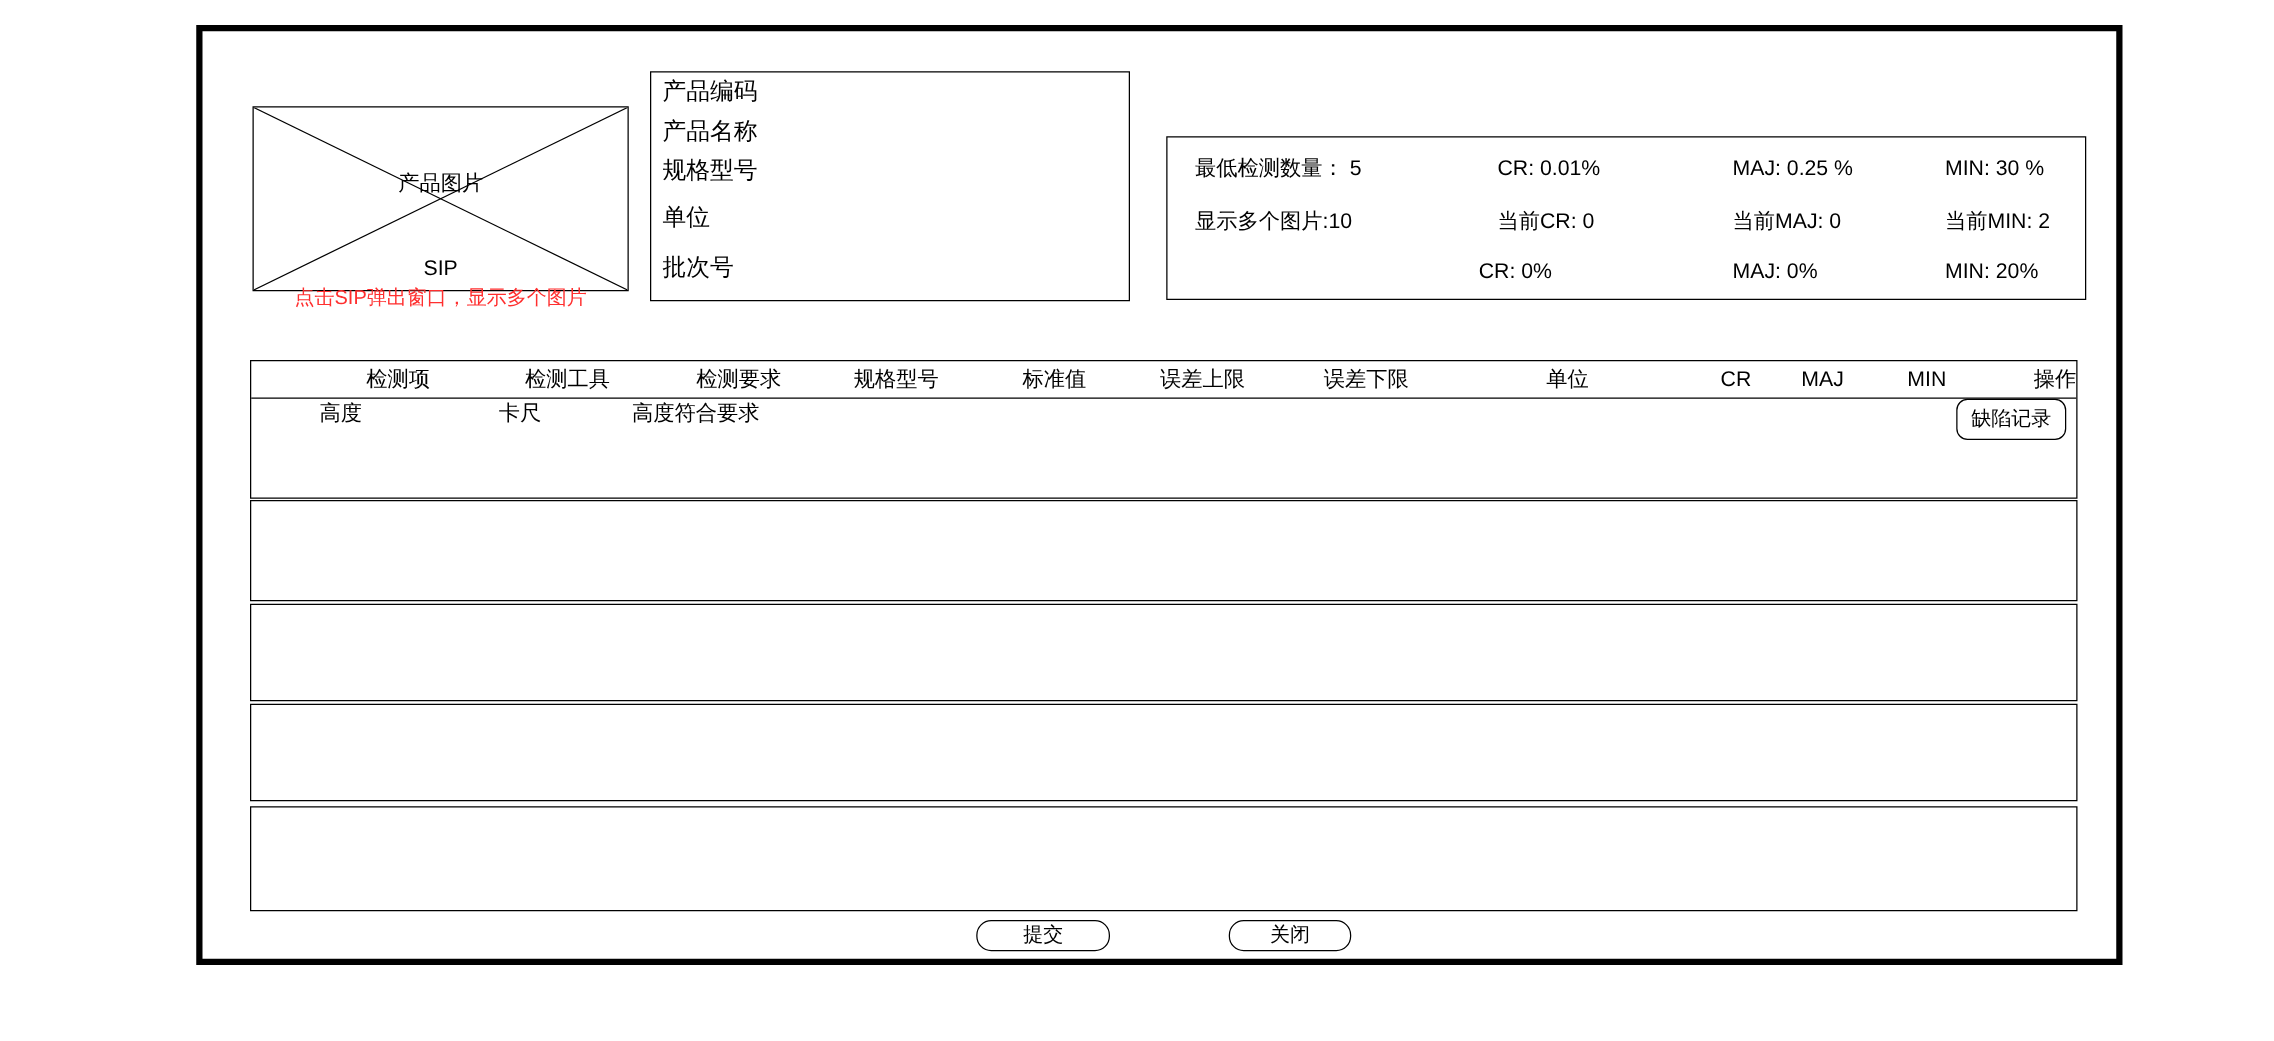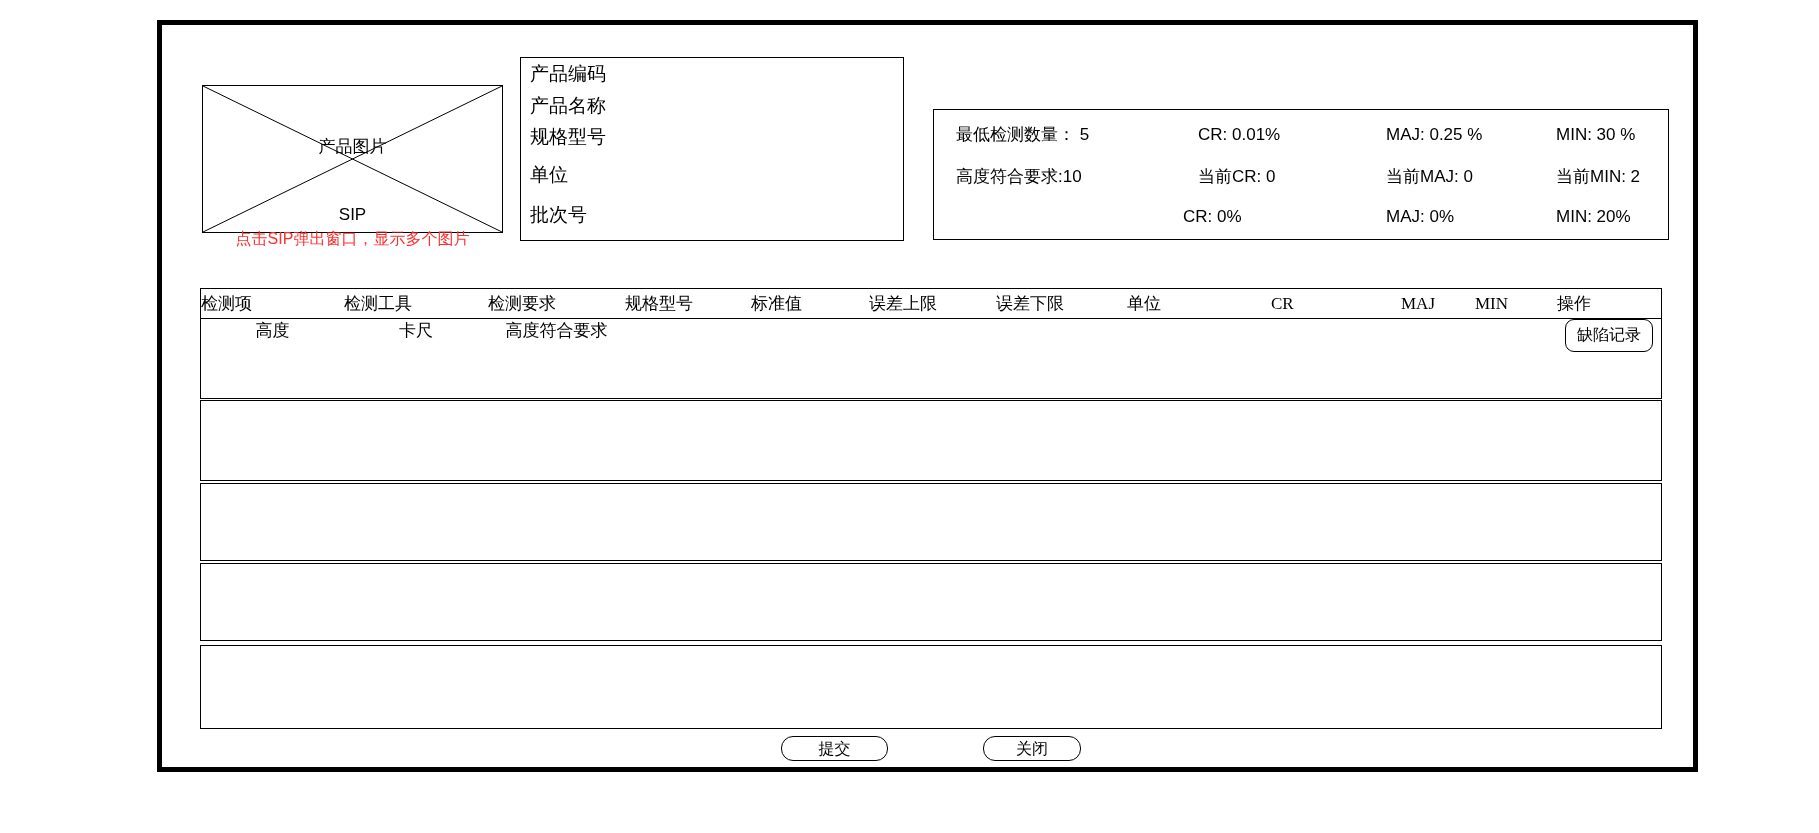--- a/index.html
+++ b/index.html
@@ -23,21 +23,21 @@
   .hdr-box span{position:absolute;top:50%;transform:translateY(-50%);
                 font-size:17px;white-space:pre;}
 
   
   .stats-box{left:933px;top:109px;width:736px;height:131px;}
   .stats-box span{position:absolute;font-size:17px;line-height:22px;white-space:pre;}
 
   
   .tbl{left:200px;top:288px;width:1462px;height:111px;}
   .thead{display:flex;height:30px;border-bottom:1px solid #000;box-sizing:border-box;align-items:center;}
-  .th{font-size:17px;text-align:left;flex:0 0 auto;box-sizing:border-box;font-family:Liberation Serif, serif;}
+  .th{font-size:17px;text-align:right;flex:0 0 auto;box-sizing:border-box;}
   .trow{display:flex;height:79px;align-items:flex-start;}
   .td{font-size:17px;text-align:center;flex:0 0 auto;box-sizing:border-box;}
   .erow{left:200px;width:1462px;}
 
   
   .pill{position:absolute;height:25px;border:1.5px solid #000;border-radius:12px;
         background:#fff;font-size:16px;font-family:inherit;line-height:1;padding:0;cursor:pointer;}
   .defect-btn{border:1.5px solid #000;border-radius:9px;background:#fff;
               font-size:16px;font-family:inherit;padding:5px 11px;cursor:pointer;}
 </style>
@@ -66,21 +66,21 @@
     <div class="f" style="top:146px">批次号</div>
   </div>
 
 
   <div class="box stats-box">
     <span style="left:22px;top:14px">最低检测数量： 5</span>
     <span style="left:264px;top:14px">CR: 0.01%</span>
     <span style="left:452px;top:14px">MAJ: 0.25 %</span>
     <span style="left:622px;top:14px">MIN: 30 %</span>
 
-    <span style="left:22px;top:56px">高度符合要求:10</span>
+    <span style="left:22px;top:56px">显示多个图片:10</span>
     <span style="left:264px;top:56px">当前CR: 0</span>
     <span style="left:452px;top:56px">当前MAJ: 0</span>
     <span style="left:622px;top:56px">当前MIN: 2</span>
 
     <span style="left:249px;top:96px">CR: 0%</span>
     <span style="left:452px;top:96px">MAJ: 0%</span>
     <span style="left:622px;top:96px">MIN: 20%</span>
   </div>
 
   <div class="box tbl">

